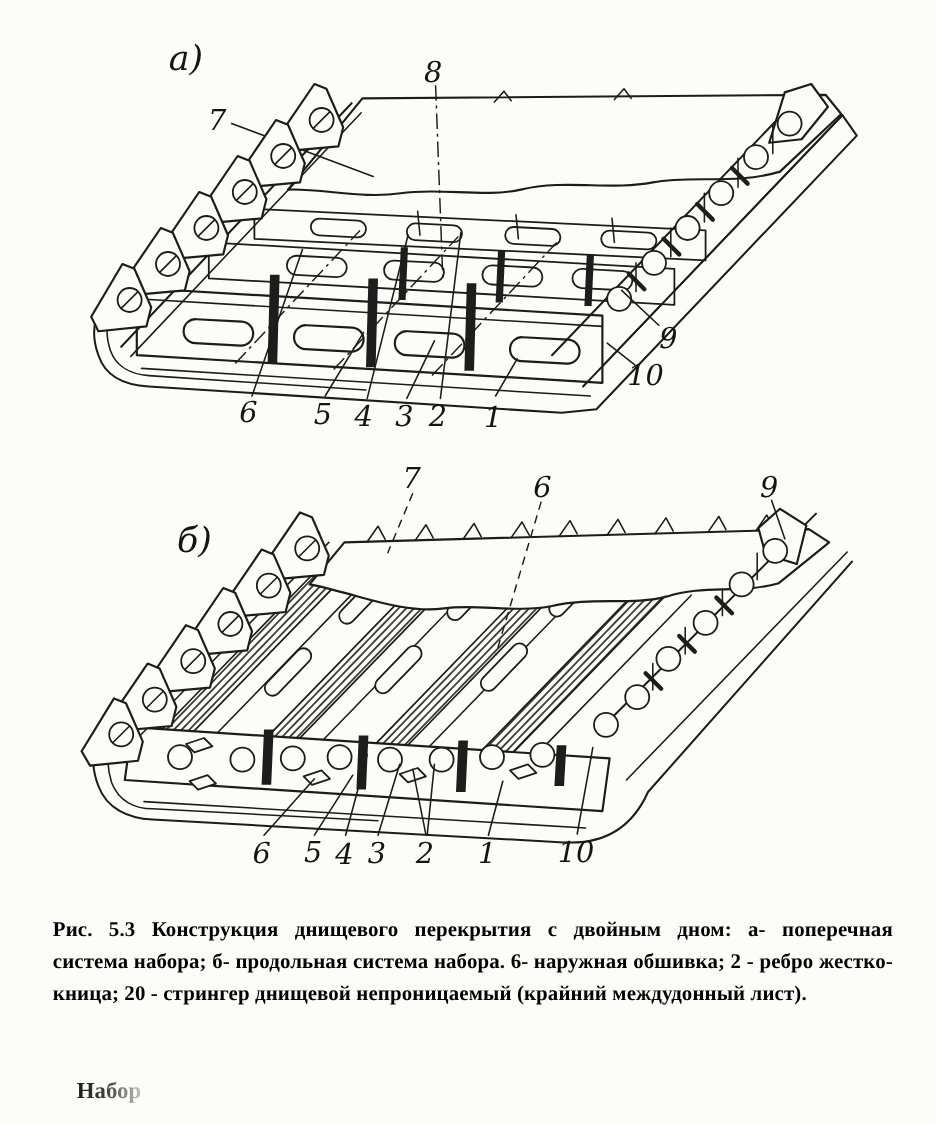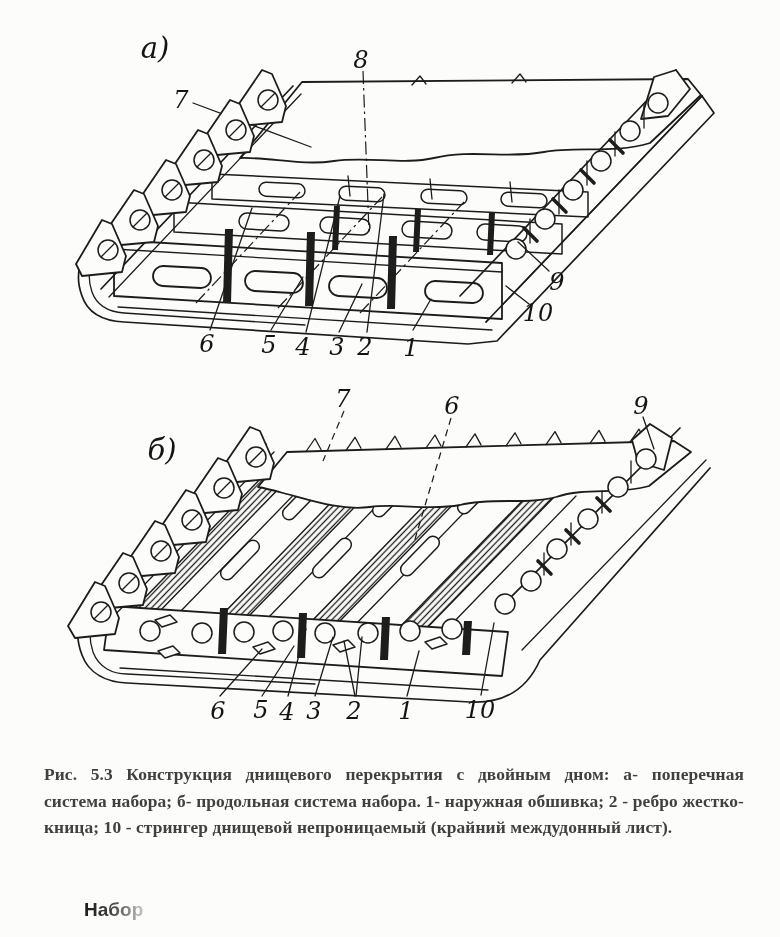--- a/index.html
+++ b/index.html
@@ -16,27 +16,27 @@
   .drk  { fill:#1d1d1d; stroke:none; }
   .tick { fill:none; stroke:#1d1d1d; stroke-width:3.6; stroke-linecap:round; }
   .dashdot { fill:none; stroke:#1c1c1c; stroke-width:1.2; stroke-dasharray:13 4 2.5 4; }
   .dash    { fill:none; stroke:#1c1c1c; stroke-width:1.2; stroke-dasharray:7 5; }
   .num { font:italic 24px "DejaVu Serif", serif; fill:#141414; }
   .tag { font:italic 29px "DejaVu Serif", serif; fill:#141414; }
   .hatchpoly { stroke:#1c1c1c; stroke-width:1.4; }
   #caption {
     position:absolute; left:44px; top:761px; width:700px;
     font-family:"Liberation Serif", serif; font-weight:bold;
-    font-size:17.4px; line-height:26.6px; color:#404040; letter-spacing:.1px;
+    font-size:17.4px; line-height:26.6px; color:#000000; letter-spacing:.1px;
   }
   #caption .jl { text-align:justify; text-align-last:justify; white-space:normal; }
   #caption .ll { text-align:left; }
   #footer-frag {
-    position:absolute; left:84px; top:899px; height:26px; overflow:hidden;
-    font-family:Liberation Sans, sans-serif; font-weight:bold; font-size:19px; color:#1c1c1c;
+    position:absolute; left:64px; top:899px; height:26px; overflow:hidden;
+    font-family:Liberation Serif, serif; font-weight:bold; font-size:19px; color:#1c1c1c;
     -webkit-mask-image:linear-gradient(90deg,#000 0%,rgba(0,0,0,.85) 45%,rgba(0,0,0,.25) 100%);
             mask-image:linear-gradient(90deg,#000 0%,rgba(0,0,0,.85) 45%,rgba(0,0,0,.25) 100%);
   }
 </style>
 </head>
 <body>
 
 <div id="page">
 
 <svg width="780" height="937" viewBox="0 0 780 937">
@@ -332,19 +332,19 @@
       <text class="num" x="314" y="719">3</text>
       <text class="num" x="354" y="719">2</text>
       <text class="num" x="406" y="719">1</text>
       <text class="num" x="480" y="718">10</text>
     </g>
   </g>
 </svg>
 
 <div id="caption">
   <div class="jl">Рис. 5.3 Конструкция днищевого перекрытия с двойным дном: а- поперечная</div>
-  <div class="jl">система набора; б- продольная система набора. 1- наружная  обшивка; 2 - ребро жестко-</div>
-  <div class="ll">кница; 10 - стрингер днищевой непроницаемый (крайний междудонный лист).</div>
+  <div class="jl">система набора; б- продольная система набора. 6- наружная  обшивка; 2 - ребро жестко-</div>
+  <div class="ll">кница; 20 - стрингер днищевой непроницаемый (крайний междудонный лист).</div>
 </div>
 
 <div id="footer-frag">Набор</div>
 
 </div>
 
 </body></html>

